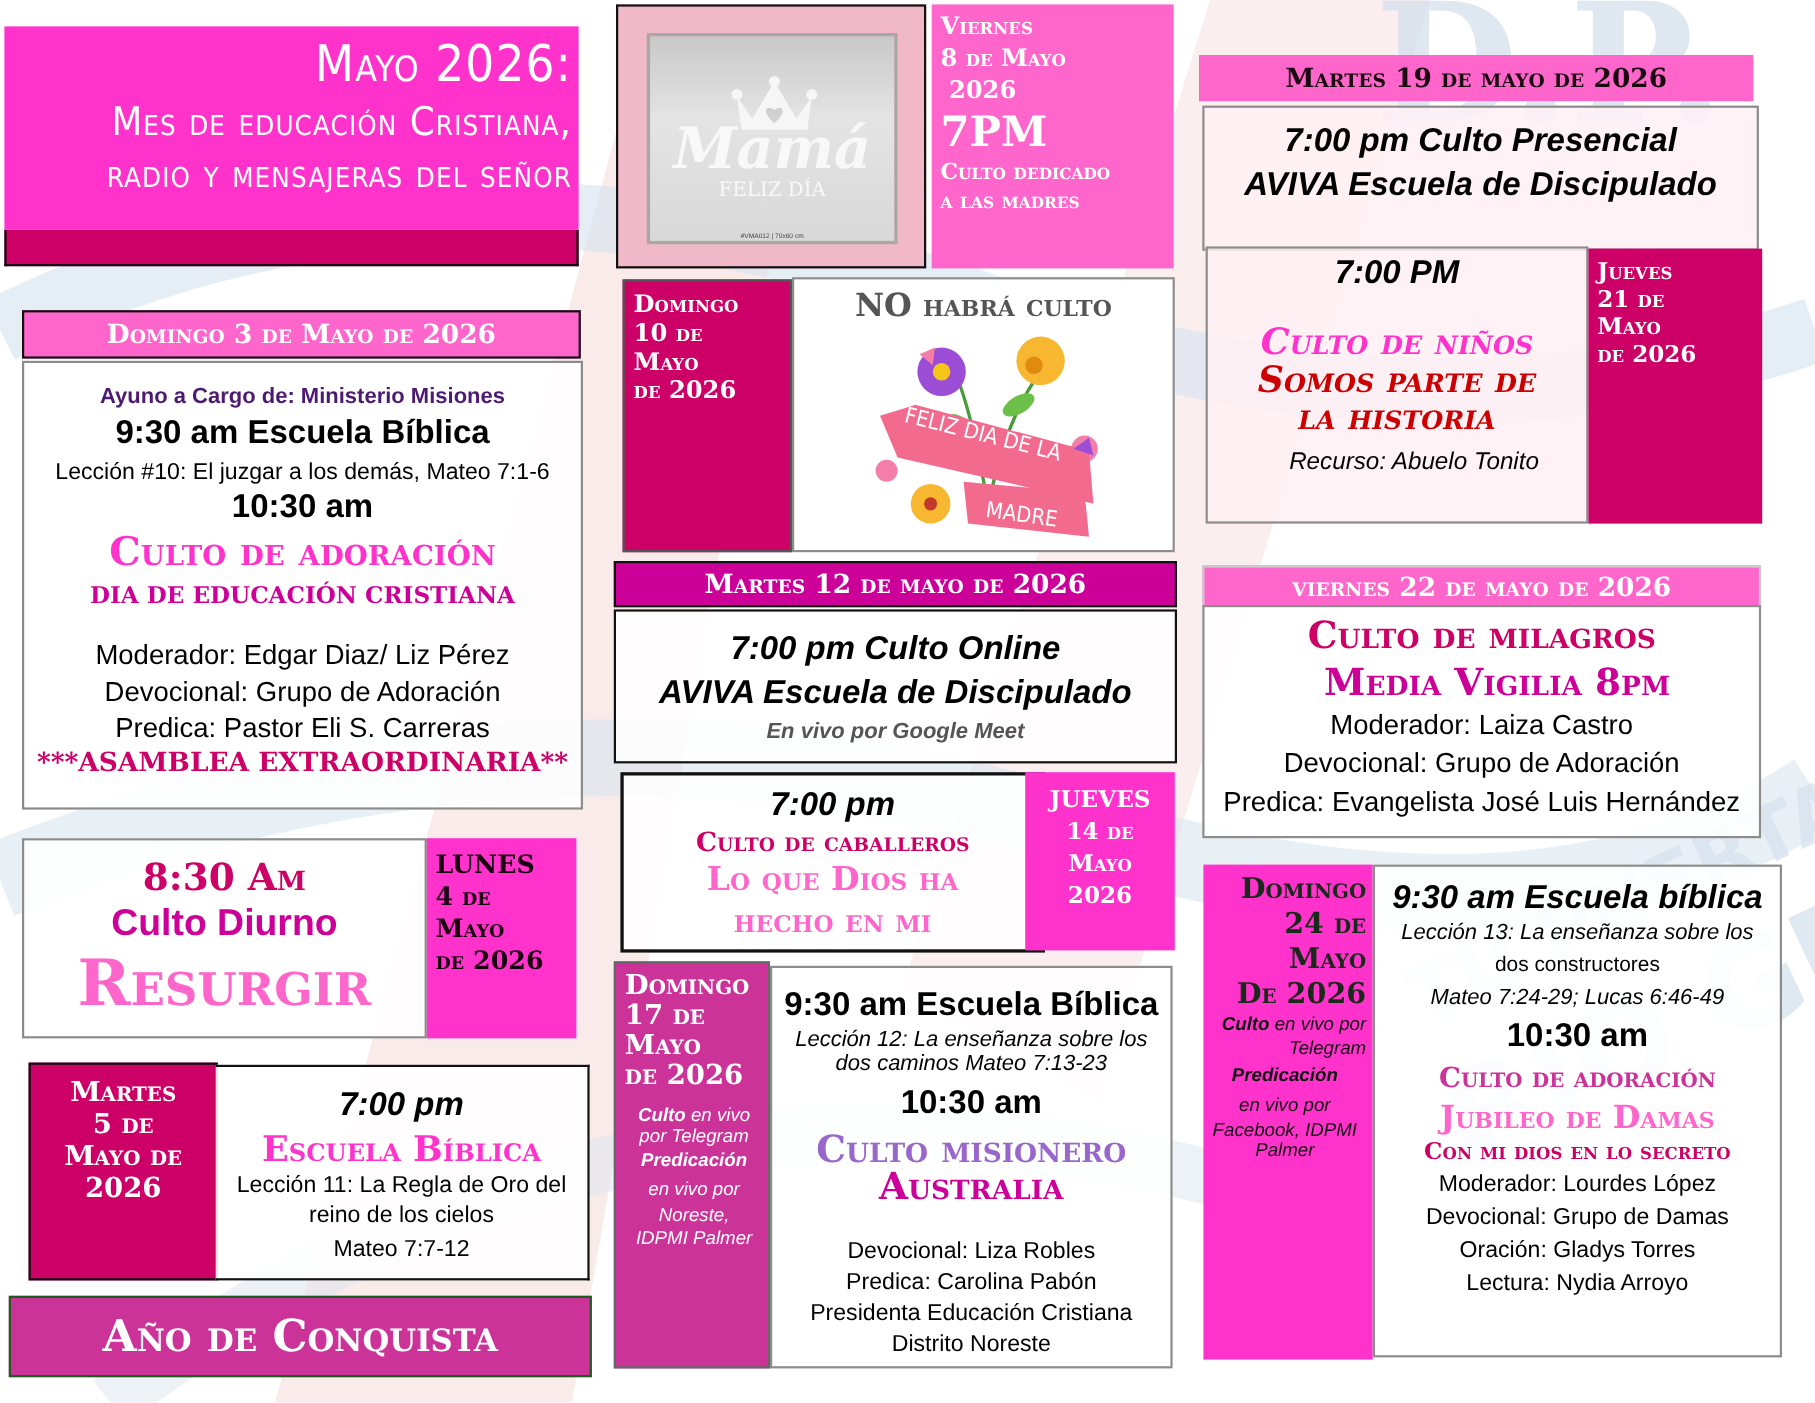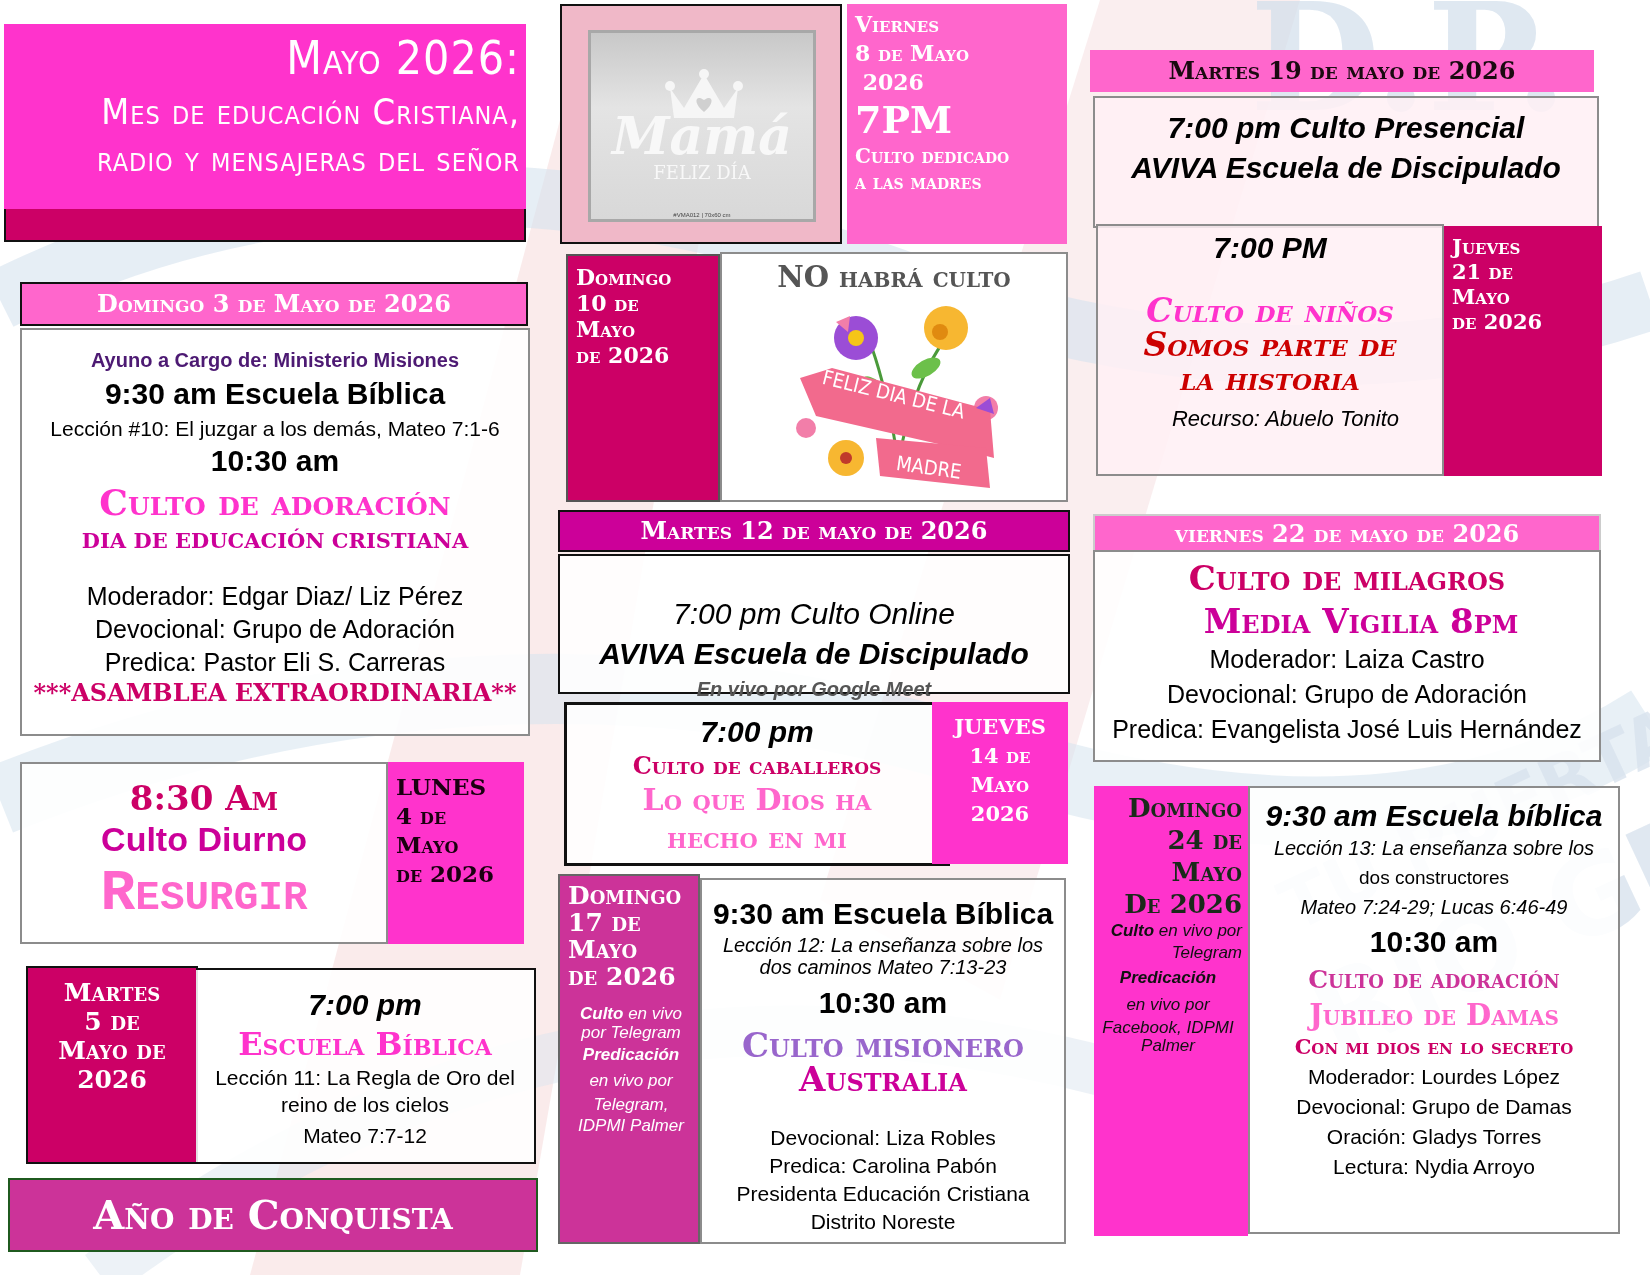--- a/index.html
+++ b/index.html
@@ -51,21 +51,21 @@
   <div style="height:24px;"></div>
   <span class="line" style="font-size:25px;line-height:33px;">Moderador: Edgar Diaz/ Liz Pérez</span>
   <span class="line" style="font-size:25px;line-height:33px;">Devocional: Grupo de Adoración</span>
   <span class="line" style="font-size:25px;line-height:33px;">Predica: Pastor Eli S. Carreras</span>
   <span class="line sc" style="color:#cc0066;font-size:24px;line-height:28px;font-variant:normal;">***ASAMBLEA EXTRAORDINARIA**</span>
 </div>
 
 <div class="box b-gray center" style="left:20px;top:762px;width:368px;height:182px;padding-top:14px;">
   <span class="line sc" style="color:#cc0066;font-size:34px;line-height:40px;">8:30 Am</span>
   <span class="line" style="color:#cc0099;font-size:34px;font-weight:bold;line-height:42px;">Culto Diurno</span>
-  <span class="line sc" style="color:#ff66cc;font-size:58px;line-height:68px;font-family:Liberation Mono, monospace;">Resurgir</span>
+  <span class="line sc" style="color:#ff66cc;font-size:58px;line-height:68px;">Resurgir</span>
 </div>
 <div class="abs sc" style="left:388px;top:762px;width:136px;height:182px;background:#ff33cc;color:#1a0010;font-size:23px;line-height:29px;padding:10px 0 0 8px;">
   <span class="line">LUNES</span>
   <span class="line">4 de</span>
   <span class="line">Mayo</span>
   <span class="line">de 2026</span>
 </div>
 
 <div class="abs sc center" style="left:26px;top:966px;width:172px;height:198px;background:#cc0066;border:2px solid #111;color:#fff;font-size:25px;line-height:29px;padding-top:10px;">
   <span class="line">Martes</span>
@@ -140,21 +140,21 @@
     <text x="120" y="176" font-family="DejaVu Sans Condensed, DejaVu Sans, sans-serif" font-size="20" fill="#fff" transform="rotate(8 150 170)">MADRE</text>
     <path d="M200 110 L214 100 L218 116 Z" fill="#9b4dd6"></path>
     <path d="M60 24 L74 18 L72 34 Z" fill="#f27ea9"></path>
   </svg>
 </div>
 
 <div class="abs sc center" style="left:558px;top:510px;width:512px;height:42px;background:#cc0099;border:2px solid #111;color:#fff;font-size:24px;line-height:38px;">
   <span>Martes 12 de mayo de 2026</span>
 </div>
 <div class="box b-black center" style="left:558px;top:554px;width:512px;height:140px;padding-top:14px;">
-  <span class="line" style="font-size:30px;font-weight:normal;font-style:italic;line-height:40px;margin-top:24px;">7:00 pm Culto Online</span>
+  <span class="line" style="font-size:30px;font-weight:bold;font-style:italic;line-height:40px;">7:00 pm Culto Online</span>
   <span class="line" style="font-size:30px;font-weight:bold;font-style:italic;line-height:40px;">AVIVA Escuela de Discipulado</span>
   <span class="line" style="font-size:20px;font-weight:bold;font-style:italic;color:#555;line-height:30px;">En vivo por Google Meet</span>
 </div>
 
 <div class="box b-black center" style="left:564px;top:702px;width:386px;height:164px;padding-top:8px;border-width:3px;">
   <span class="line" style="font-size:30px;font-weight:bold;font-style:italic;line-height:38px;">7:00 pm</span>
   <span class="line sc" style="color:#cc0066;font-size:24px;line-height:30px;">Culto de  caballeros</span>
   <span class="line sc" style="color:#ff66cc;font-size:30px;line-height:38px;">Lo que Dios ha</span>
   <span class="line sc" style="color:#ff66cc;font-size:30px;line-height:38px;">hecho en mi</span>
 </div>
@@ -170,21 +170,21 @@
     <span class="line">Domingo</span>
     <span class="line">17 de</span>
     <span class="line">Mayo</span>
     <span class="line">de 2026</span>
   </div>
   <div class="center" style="width:126px;margin-top:14px;font-style:italic;font-size:17px;line-height:19px;">
     <span class="line"><b>Culto</b><span> en vivo</span></span>
     <span class="line">por Telegram</span>
     <span class="line" style="font-weight:bold;line-height:26px;">Predicación</span>
     <span class="line" style="line-height:26px;">en vivo por</span>
-    <span class="line" style="line-height:22px;">Telegram,</span>
+    <span class="line" style="line-height:22px;">Noreste,</span>
     <span class="line">IDPMI Palmer</span>
   </div>
 </div>
 <div class="box b-gray center" style="left:700px;top:878px;width:366px;height:366px;padding-top:14px;">
   <span class="line" style="font-size:30px;font-weight:bold;line-height:40px;">9:30 am Escuela Bíblica</span>
   <span class="line" style="font-size:20px;font-style:italic;line-height:22px;">Lección 12: La enseñanza sobre los</span>
   <span class="line" style="font-size:20px;font-style:italic;line-height:22px;">dos caminos Mateo 7:13-23</span>
   <span class="line" style="font-size:30px;font-weight:bold;line-height:50px;">10:30 am</span>
   <span class="line sc" style="color:#9966cc;font-size:34px;line-height:34px;">Culto misionero</span>
   <span class="line sc" style="color:#cc0099;font-size:34px;line-height:34px;">Australia</span>

